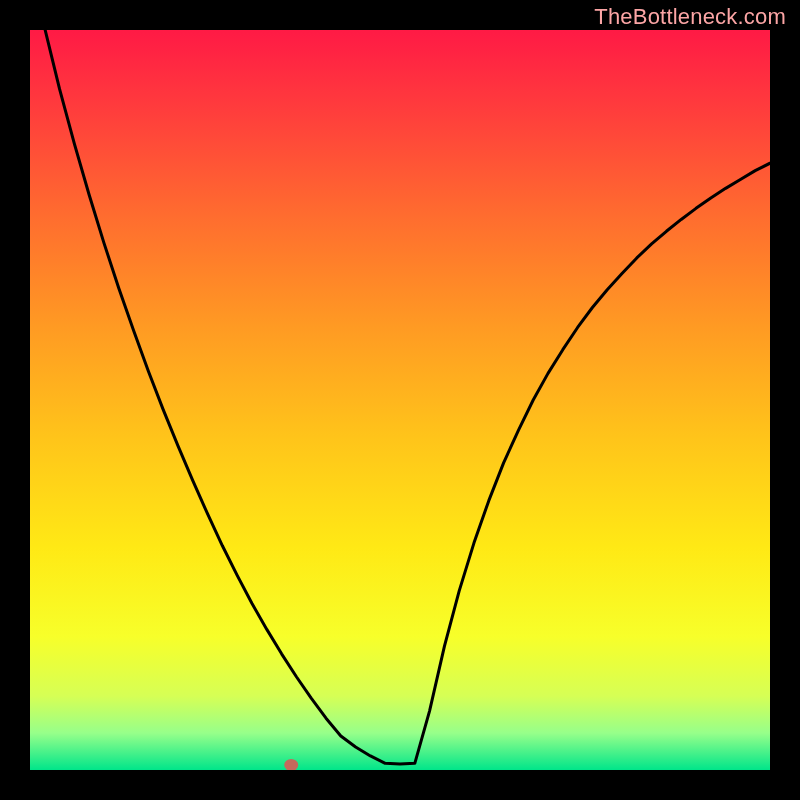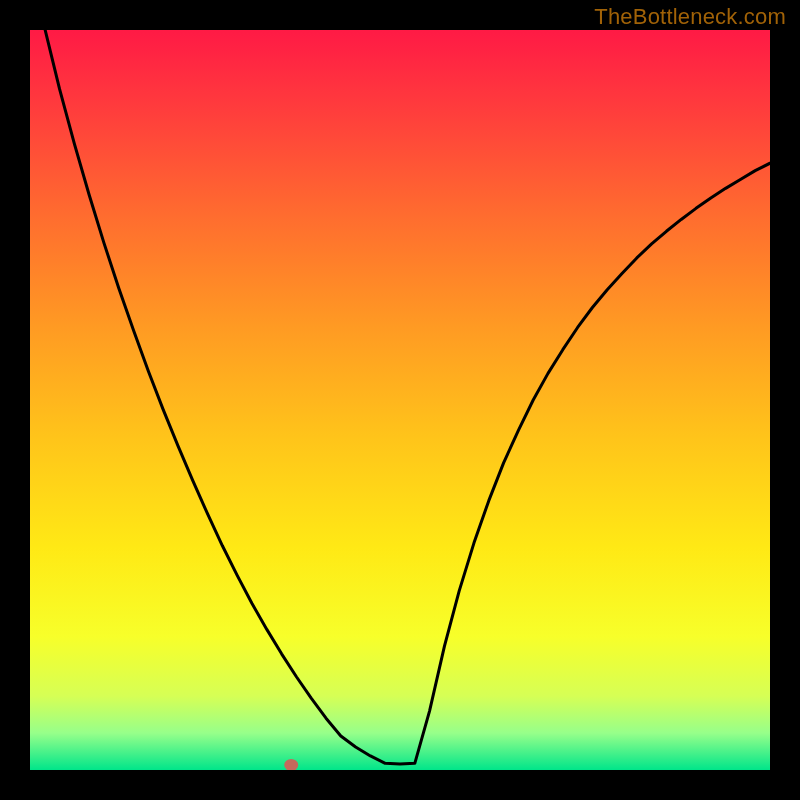--- a/index.html
+++ b/index.html
@@ -23,21 +23,21 @@
     position: absolute;
     left: 0;
     top: 0;
     width: 740px;
     height: 740px;
   }
   .watermark {
     position: absolute;
     top: 4px;
     right: 14px;
-    color: #a16207;
+    color: #fca5a5;
     font-size: 22px;
     font-weight: 500;
     letter-spacing: 0.2px;
   }
 </style>
 </head>
 <body>
 
 <div class="frame">
   <svg class="plot" viewBox="0 0 740 740" preserveAspectRatio="none">

